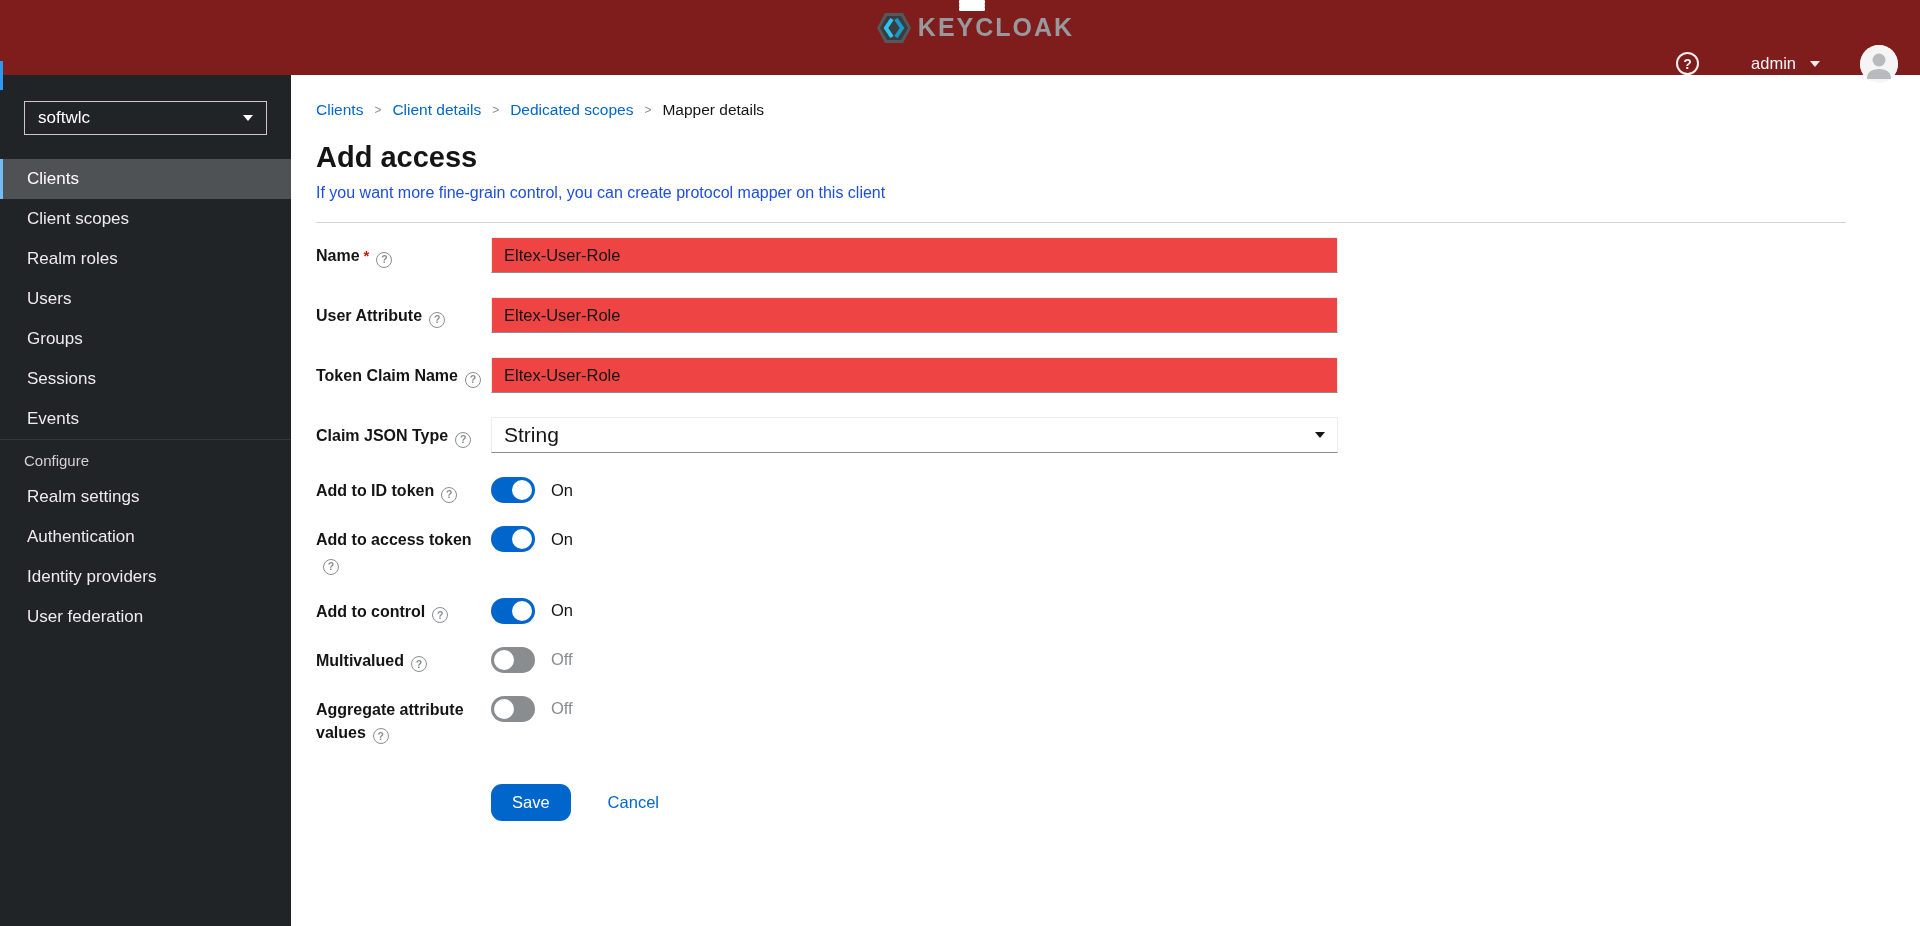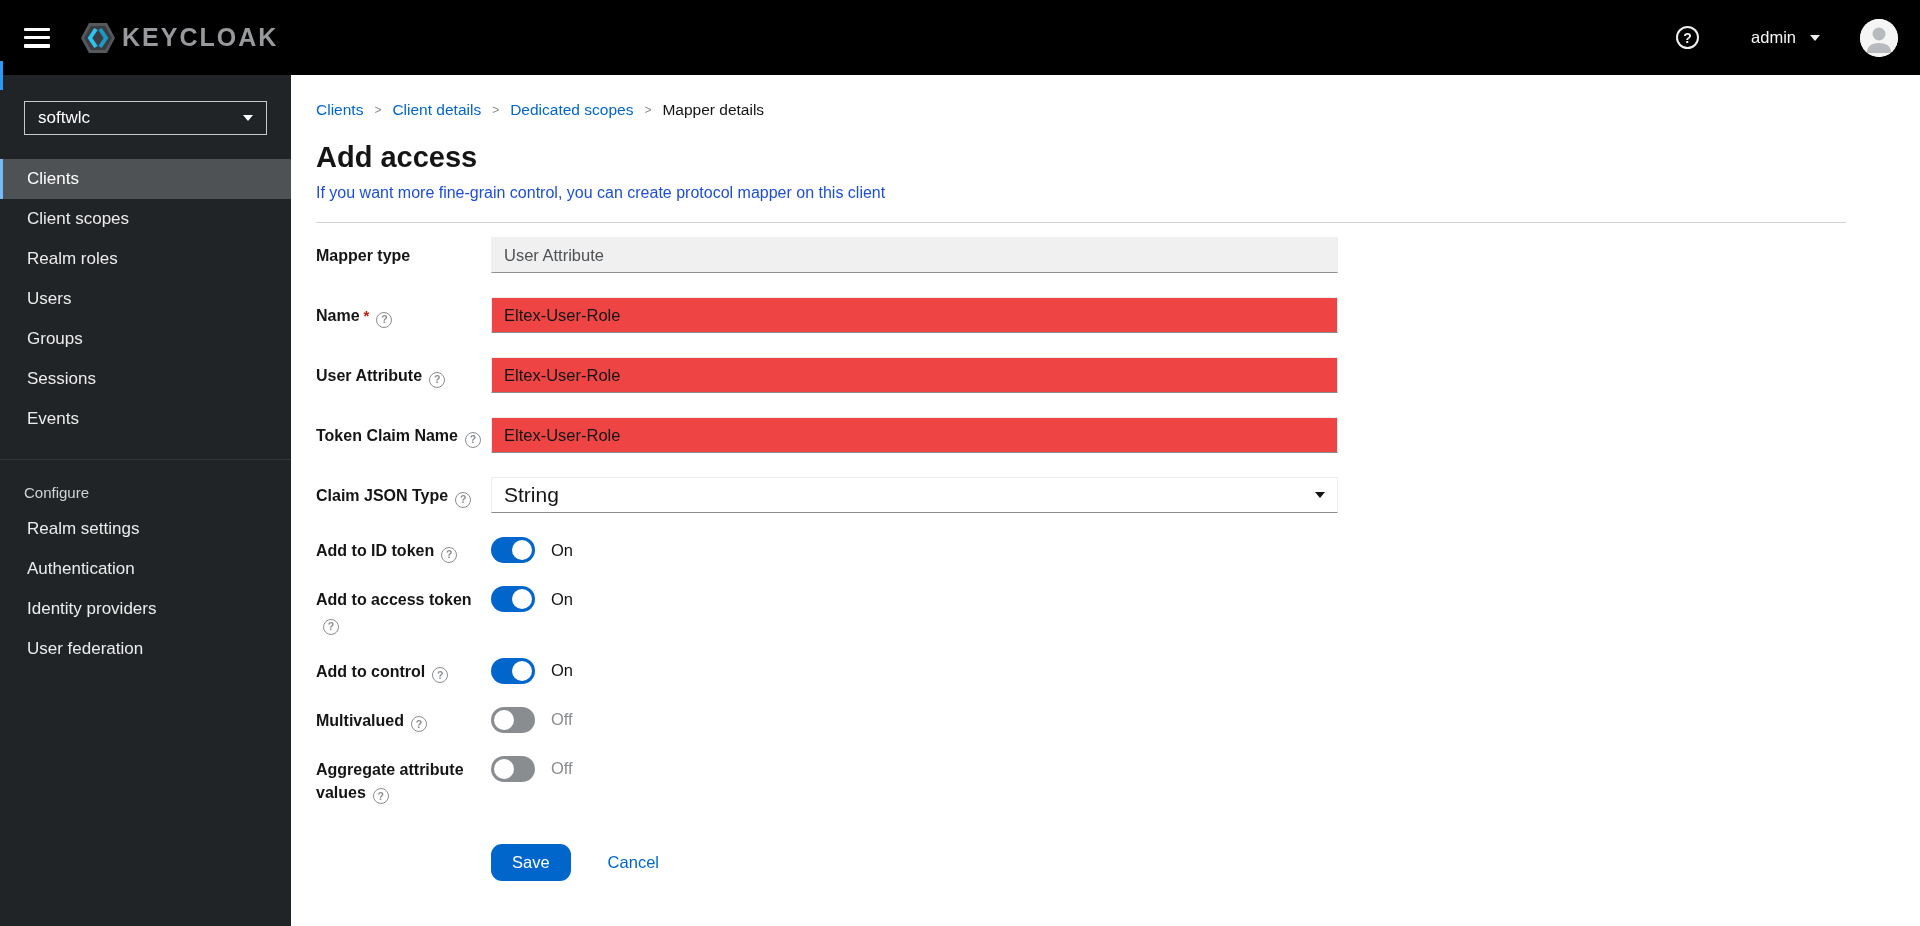--- a/index.html
+++ b/index.html
@@ -1,21 +1,21 @@
 <!DOCTYPE html>
 <html><head>
 <meta charset="utf-8">
 <style>
   * { margin:0; padding:0; box-sizing:border-box; }
   html,body { width:1920px; height:926px; overflow:hidden; background:#fff;
     font-family:"Liberation Sans","DejaVu Sans",sans-serif; color:#151515; }
 
   
   .masthead { position:fixed; top:0; left:0; width:1920px; height:75px;
-    background:#000000; display:flex; align-items:center; z-index:20; }
+    background:#7f1d1d; display:flex; align-items:center; z-index:20;flex-direction:column; }
   .burger { margin-left:24px; width:26px; height:20px; display:flex; flex-direction:column;
     justify-content:space-between; cursor:pointer; }
   .burger span { display:block; height:3.5px; background:#fff; border-radius:1px; }
   .brand { display:flex; align-items:center; margin-left:30px; cursor:pointer; }
   .brand-text { font-size:25px; font-weight:700; letter-spacing:2px; color:#97999c; margin-left:6px; }
   .mast-right { margin-left:auto; display:flex; align-items:center; }
   .help-circle { width:23px; height:23px; border:2px solid #f0f0f0; border-radius:50%;
     color:#f0f0f0; font-size:14px; font-weight:700; display:flex; align-items:center;
     justify-content:center; cursor:pointer; }
   .user-menu { display:flex; align-items:center; margin-left:52px; cursor:pointer; }
@@ -31,21 +31,21 @@
   .sidebar { position:fixed; top:75px; left:0; bottom:0; width:291px; background:#212427; z-index:10; }
   .realm-select { margin:26px 24px 0 24px; height:34px; border:1px solid #c9c9c9;
     display:flex; align-items:center; padding:0 13px; cursor:pointer; }
   .realm-select .realm-name { color:#fff; font-size:17px; flex:1; }
   .realm-select .caret-down { margin-left:0; border-top-color:#fff; }
   .nav { margin-top:24px; }
   .nav-group-title { padding:8px 24px; font-size:15px; color:#d2d2d2; }
   .nav-item { height:40px; display:flex; align-items:center; padding-left:24px;
     font-size:17px; color:#ececec; cursor:pointer; border-left:3px solid transparent; }
   .nav-item.active { background:#4f5255; border-left:3px solid #73bcf7; color:#fff; }
-  .nav-group.configure { margin-top:20px; border-top:1px solid #33373a; padding-top:16px; }
+  .nav-group.configure { border-top:1px solid #33373a; padding-top:4px; }
 
   
   .content { margin-left:291px; padding:26px 24px 0 25px; }
   .breadcrumb { display:flex; align-items:center; font-size:15.5px; }
   .breadcrumb a { color:#0066cc; text-decoration:none; cursor:pointer; }
   .crumb-sep { color:#8a8d90; font-size:12px; margin:0 11px; }
   .crumb-current { color:#151515; }
   .page-title { margin-top:22px; font-size:29px; font-weight:600; color:#151515; }
   .page-subtitle { margin-top:10px; font-size:16px; color:#1d4ed8; }
   .rule { margin-top:20px; width:1530px; border-bottom:1px solid #d2d2d2; }
@@ -158,28 +158,20 @@
     <span class="crumb-sep">&gt;</span>
     <span class="crumb-current">Mapper details</span>
   </div>
 
   <h1 class="page-title">Add access</h1>
   <div class="page-subtitle">If you want more fine-grain control, you can create protocol mapper on this client</div>
   <div class="rule"></div>
 
   <div class="form">
 
-    <div class="frow">
-      <div class="flabel">
-        <span>Mapper type</span>
-      </div>
-      <div class="fctrl">
-        <input class="pf-input" disabled="" value="User Attribute" style="">
-      </div>
-    </div>
 
     <div class="frow">
       <div class="flabel">
         <span>Name</span><span class="req">*</span><span class="qmark">?</span>
       </div>
       <div class="fctrl">
         <input class="pf-input" value="Eltex-User-Role" style="">
       </div>
     </div>
 

